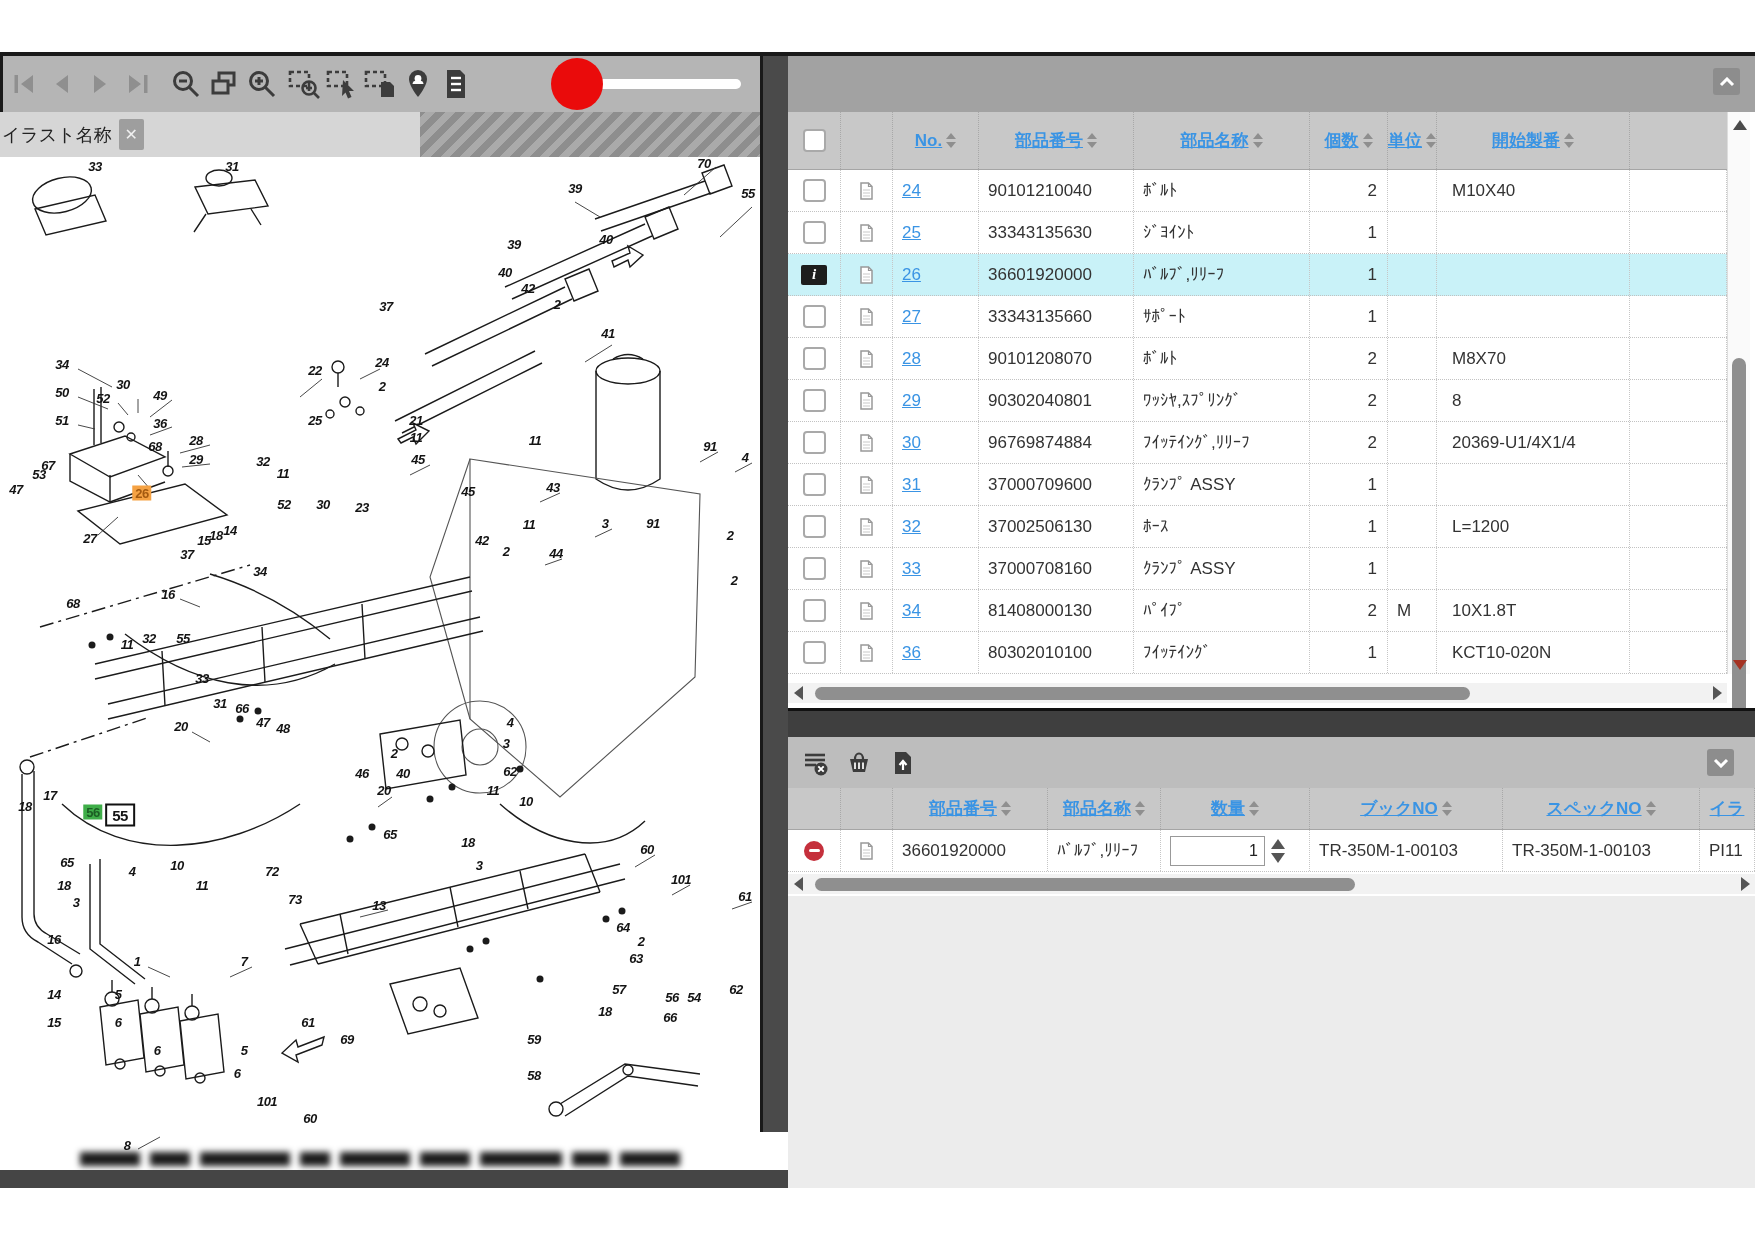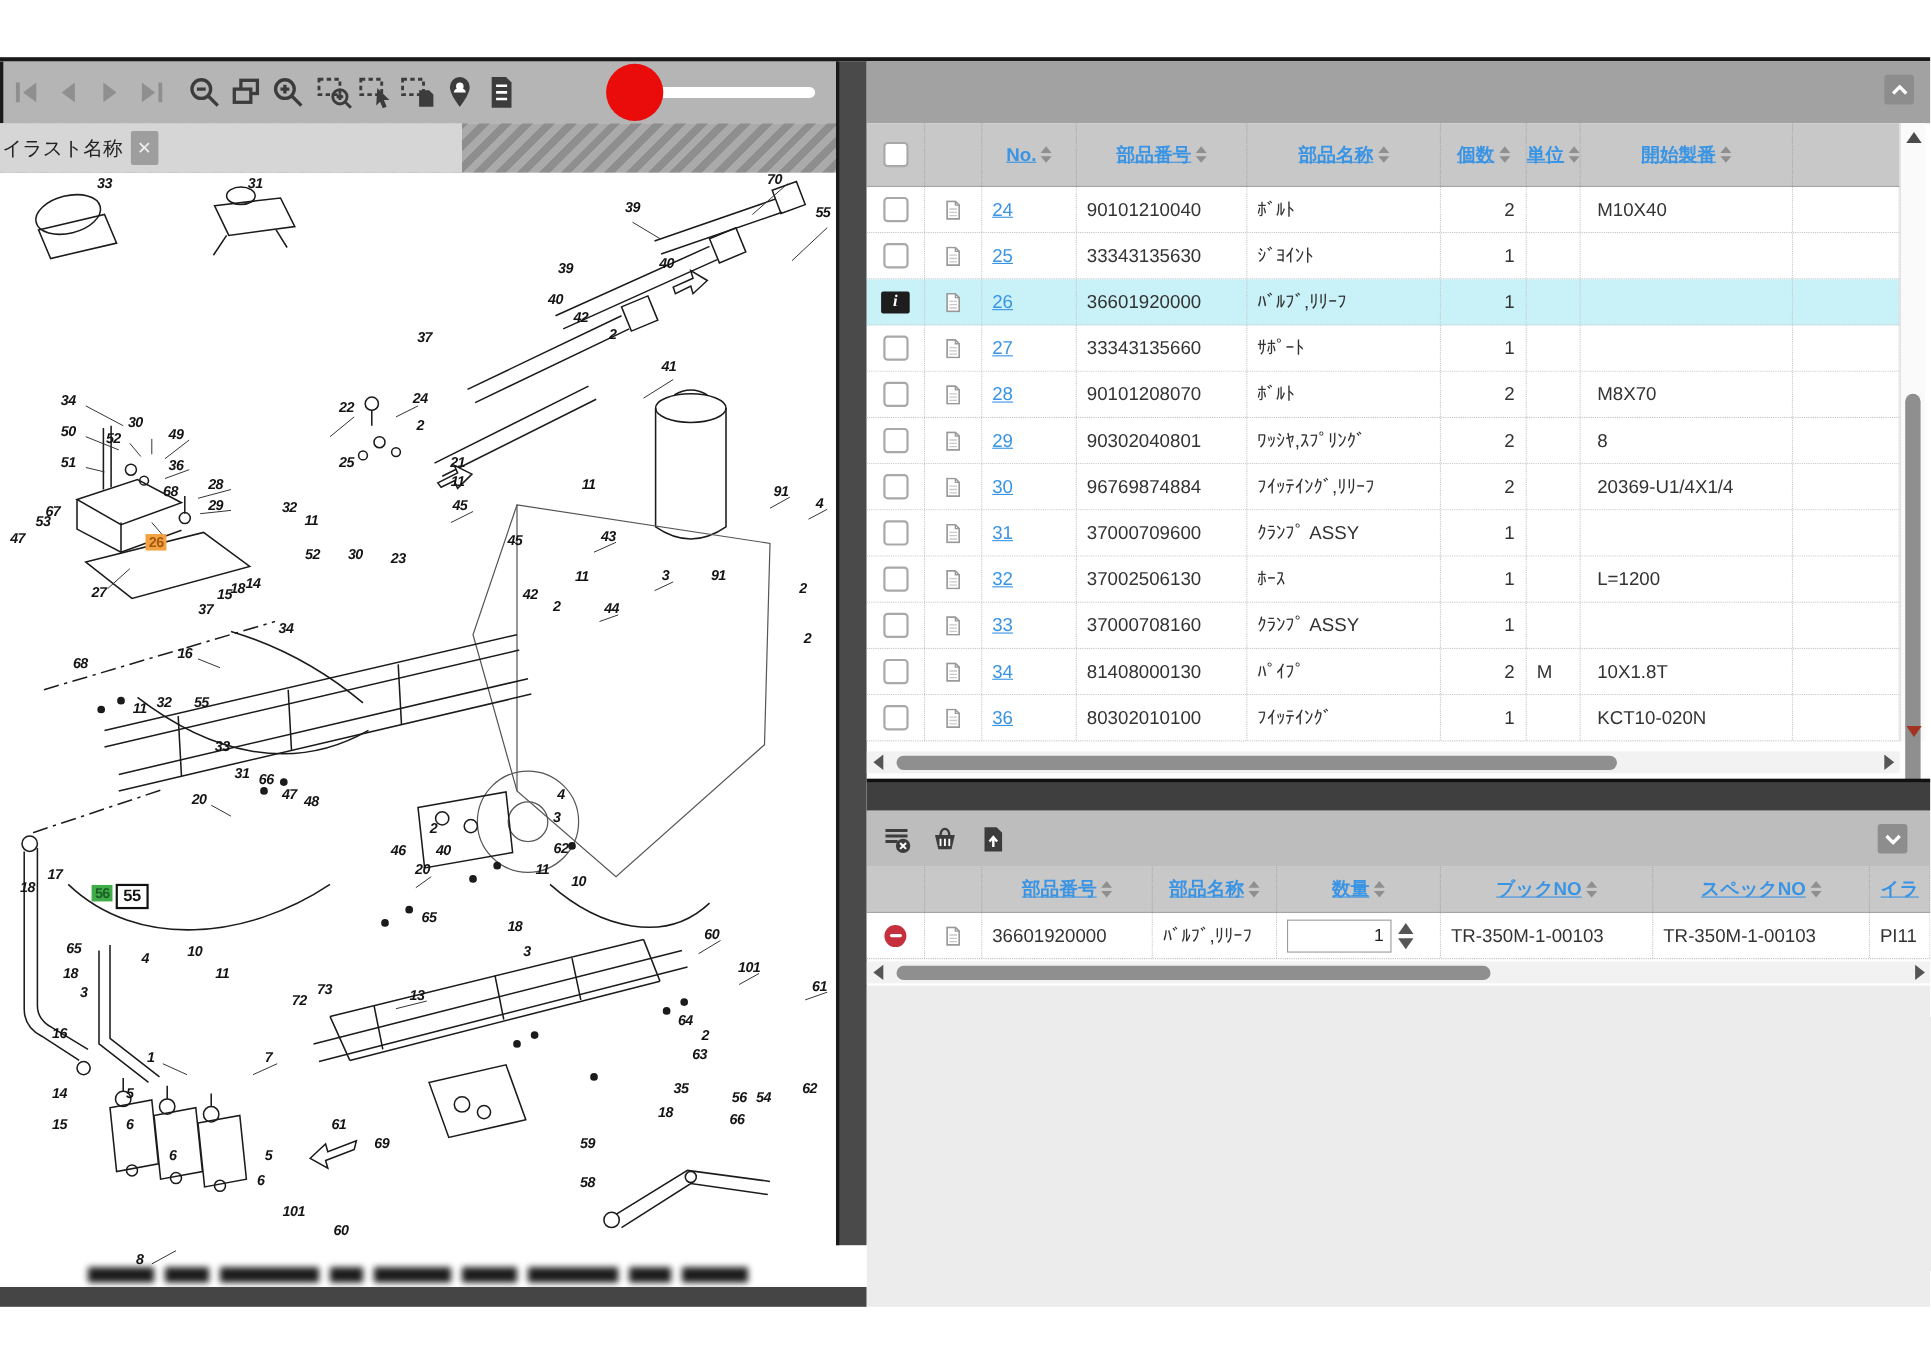--- a/index.html
+++ b/index.html
@@ -403,21 +403,21 @@
             <span class="lbl" style="left: 50px; top: 638px;">17</span>
             <span class="lbl" style="left: 25px; top: 649px;">18</span>
             <span class="lbl tag" style="left: 93px; top: 655px;">56</span>
             <span class="lbl box" style="left: 120px; top: 658px;">55</span>
             <span class="lbl" style="left: 67px; top: 705px;">65</span>
             <span class="lbl" style="left: 64px; top: 728px;">18</span>
             <span class="lbl" style="left: 76px; top: 745px;">3</span>
             <span class="lbl" style="left: 132px; top: 714px;">4</span>
             <span class="lbl" style="left: 177px; top: 708px;">10</span>
             <span class="lbl" style="left: 202px; top: 728px;">11</span>
-            <span class="lbl" style="left: 272px; top: 752px;">72</span>
+            <span class="lbl" style="left: 272px; top: 714px;">72</span>
             <span class="lbl" style="left: 295px; top: 742px;">73</span>
             <span class="lbl" style="left: 379px; top: 748px;">13</span>
             <span class="lbl" style="left: 468px; top: 685px;">18</span>
             <span class="lbl" style="left: 479px; top: 708px;">3</span>
             <span class="lbl" style="left: 390px; top: 677px;">65</span>
             <span class="lbl" style="left: 647px; top: 692px;">60</span>
             <span class="lbl" style="left: 681px; top: 722px;">101</span>
             <span class="lbl" style="left: 745px; top: 739px;">61</span>
             <span class="lbl" style="left: 623px; top: 770px;">64</span>
             <span class="lbl" style="left: 641px; top: 784px;">2</span>
@@ -428,21 +428,21 @@
             <span class="lbl" style="left: 244px; top: 804px;">7</span>
             <span class="lbl" style="left: 54px; top: 837px;">14</span>
             <span class="lbl" style="left: 118px; top: 837px;">5</span>
             <span class="lbl" style="left: 54px; top: 865px;">15</span>
             <span class="lbl" style="left: 118px; top: 865px;">6</span>
             <span class="lbl" style="left: 157px; top: 893px;">6</span>
             <span class="lbl" style="left: 244px; top: 893px;">5</span>
             <span class="lbl" style="left: 237px; top: 916px;">6</span>
             <span class="lbl" style="left: 308px; top: 865px;">61</span>
             <span class="lbl" style="left: 347px; top: 882px;">69</span>
-            <span class="lbl" style="left: 619px; top: 832px;">35</span>
+            <span class="lbl" style="left: 619px; top: 832px;">57</span>
             <span class="lbl" style="left: 605px; top: 854px;">18</span>
             <span class="lbl" style="left: 672px; top: 840px;">56</span>
             <span class="lbl" style="left: 694px; top: 840px;">54</span>
             <span class="lbl" style="left: 670px; top: 860px;">66</span>
             <span class="lbl" style="left: 534px; top: 882px;">59</span>
             <span class="lbl" style="left: 534px; top: 918px;">58</span>
             <span class="lbl" style="left: 267px; top: 944px;">101</span>
             <span class="lbl" style="left: 310px; top: 961px;">60</span>
             <span class="lbl" style="left: 127px; top: 988px;">8</span>
           </div>

